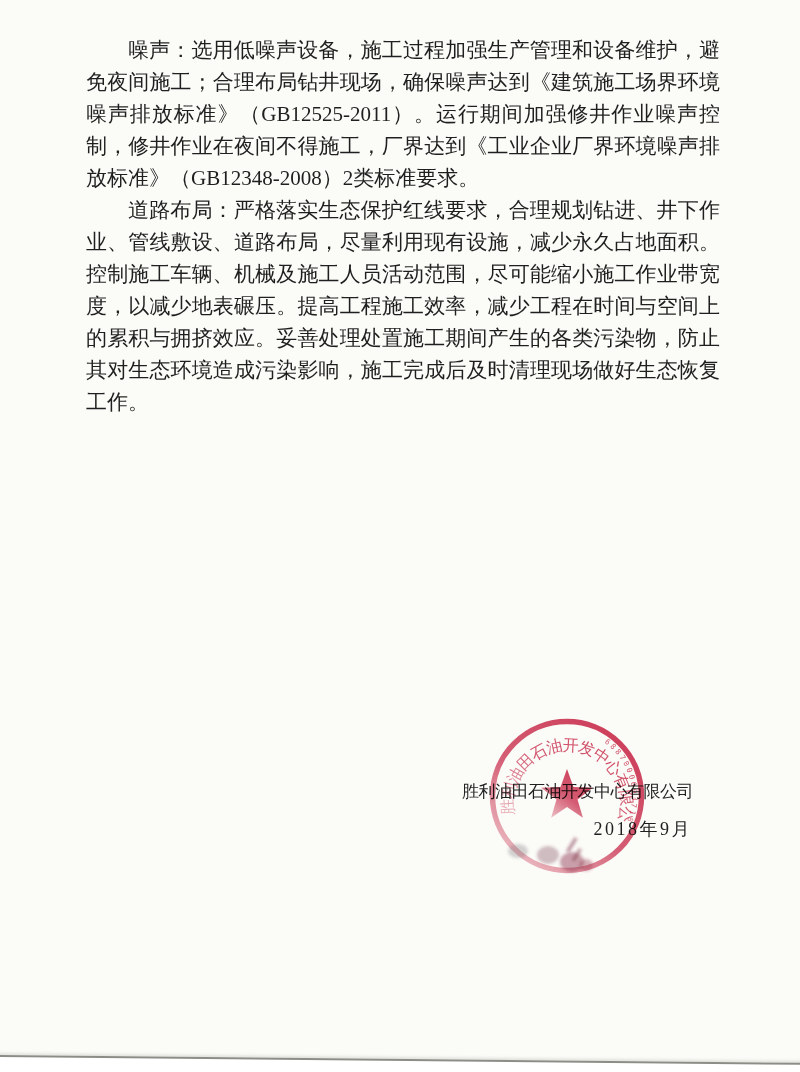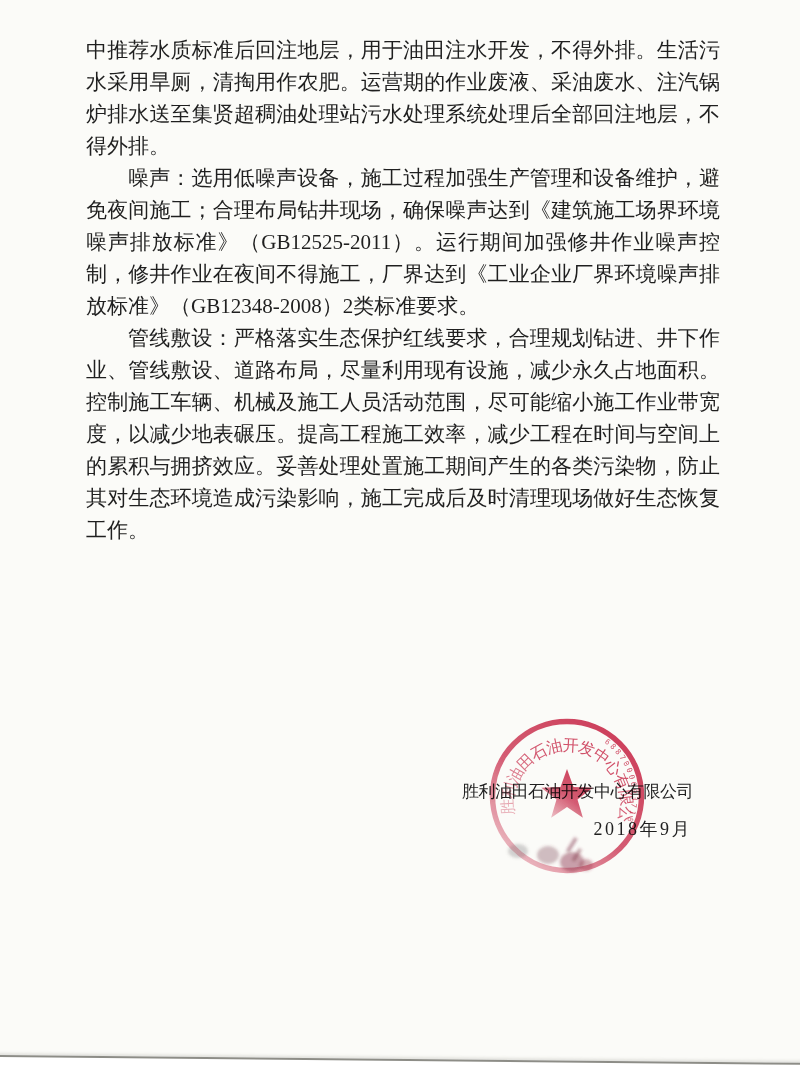--- a/index.html
+++ b/index.html
@@ -74,23 +74,22 @@
     box-shadow: 0 -2px 3px rgba(110,110,100,0.18);
     z-index: 8;
   }
 </style>
 </head>
 <body>
 
 <div class="page">
 
   <div class="body-text">
-      <p>中推荐水质标准后回注地层，用于油田注水开发，不得外排。生活污水采用旱厕，清掏用作农肥。运营期的作业废液、采油废水、注汽锅炉排水送至集贤超稠油处理站污水处理系统处理后全部回注地层，不得外排。</p>
       <p class="indent"><b>噪声：</b>选用低噪声设备，施工过程加强生产管理和设备维护，避免夜间施工；合理布局钻井现场，确保噪声达到《建筑施工场界环境噪声排放标准》（GB12525-2011）。运行期间加强修井作业噪声控制，修井作业在夜间不得施工，厂界达到《工业企业厂界环境噪声排放标准》（GB12348-2008）2类标准要求。</p>
-      <p class="indent"><b>管线敷设：</b>严格落实生态保护红线要求，合理规划钻进、井下作业、管线敷设、道路布局，尽量利用现有设施，减少永久占地面积。控制施工车辆、机械及施工人员活动范围，尽可能缩小施工作业带宽度，以减少地表碾压。提高工程施工效率，减少工程在时间与空间上的累积与拥挤效应。妥善处理处置施工期间产生的各类污染物，防止其对生态环境造成污染影响，施工完成后及时清理现场做好生态恢复工作。</p>
+      <p class="indent"><b>道路布局：</b>严格落实生态保护红线要求，合理规划钻进、井下作业、管线敷设、道路布局，尽量利用现有设施，减少永久占地面积。控制施工车辆、机械及施工人员活动范围，尽可能缩小施工作业带宽度，以减少地表碾压。提高工程施工效率，减少工程在时间与空间上的累积与拥挤效应。妥善处理处置施工期间产生的各类污染物，防止其对生态环境造成污染影响，施工完成后及时清理现场做好生态恢复工作。</p>
     </div>
 
   <div class="signature">
     <div class="sig-company">胜利油田石油开发中心有限公司</div>
     <div class="sig-date">2018年9月</div>
   </div>
 
   <svg class="seal" viewBox="0 0 162 162" xmlns="http://www.w3.org/2000/svg">
     <defs>
       <linearGradient id="sealfade" x1="0.85" y1="0.05" x2="0.15" y2="0.95">

